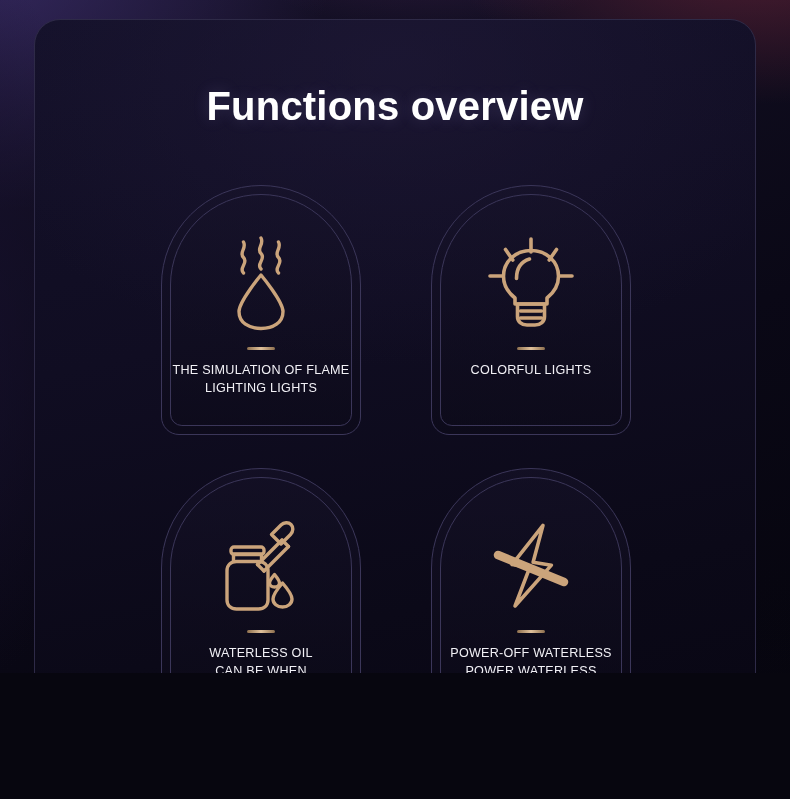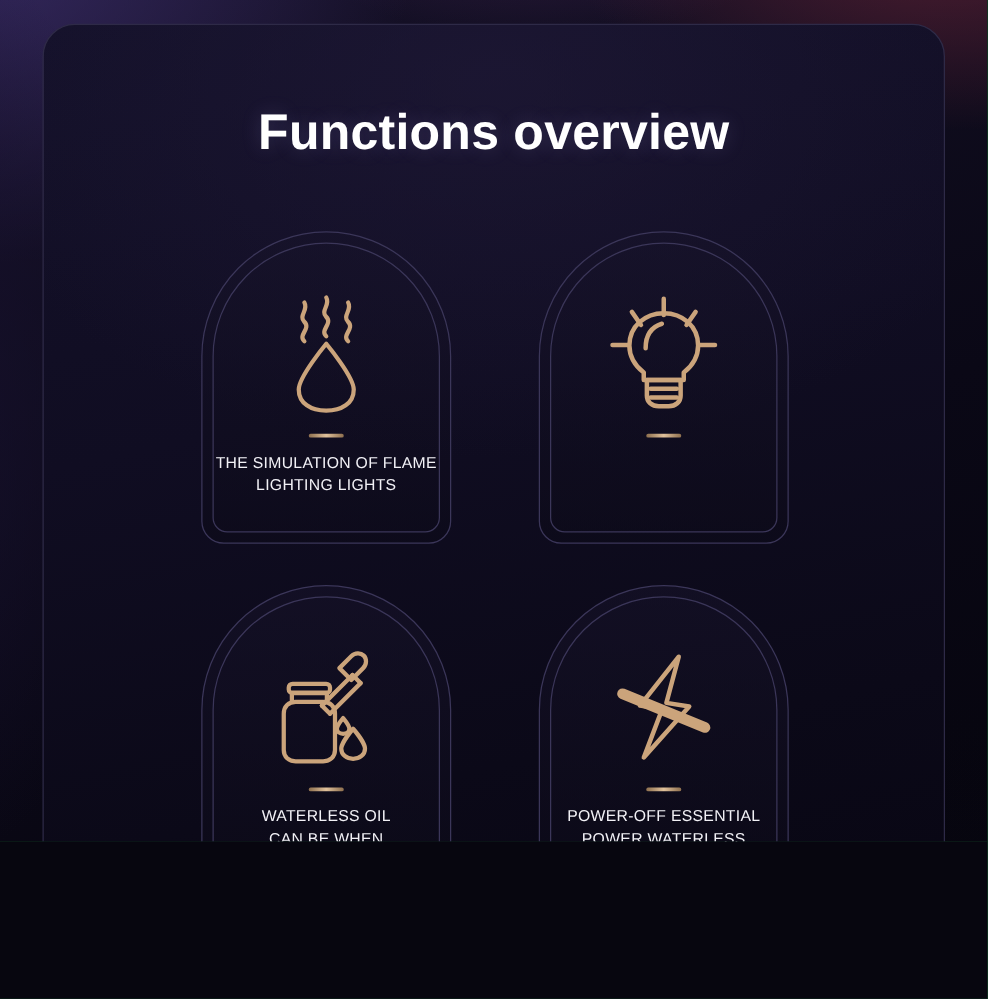--- a/index.html
+++ b/index.html
@@ -12,21 +12,21 @@
     overflow: hidden;
     font-family: "Liberation Sans", sans-serif;
     background: #07060f;
   }
 
   
   #page {
     position: relative;
     width: 790px;
     height: 673px;
-    background: #14532d;
+    background: #3b82f6;
     overflow: hidden;
   }
   .bg-layer {
     position: absolute;
     inset: 0;
     pointer-events: none;
   }
   .bg-base {
     background:
       linear-gradient(160deg, #18122b 0%, #100d1f 28%, #0a0816 60%, #06050e 100%);
@@ -211,20 +211,21 @@
               <path d="M32.5 68 L 59.5 68 L 59.5 80.5 C 59.5 85.5, 55.6 89, 50 89 L 42 89 C 36.4 89, 32.5 85.5, 32.5 80.5 Z"></path>
               <line x1="35.5" y1="75" x2="56.5" y2="75"></line>
               <line x1="35.5" y1="82" x2="56.5" y2="82"></line>
             </g>
           </svg>
         </div>
 
         <div class="divider"></div>
 
         <div class="caption">
+          <span class="line">COLORFUL LIGHTS</span>
         </div>
       </div>
 
       <div class="card">
         <div class="card-inner-border"></div>
 
         <div class="icon-wrap">
           <svg width="90" height="98" viewBox="0 0 90 98">
             <g fill="none" stroke="#cba47b" stroke-width="3.4" stroke-linecap="round" stroke-linejoin="round">
 
@@ -264,20 +265,20 @@
               <path d="M55.5 8 L 31 51.5 L 49 51.5 L 40.5 92 L 70 46 L 51.5 46 Z" transform="rotate(9 50 50)"></path>
 
               <path d="M17 39 L 83 66" stroke-width="8.5"></path>
             </g>
           </svg>
         </div>
 
         <div class="divider"></div>
 
         <div class="caption">
-          <span class="line">POWER-OFF ESSENTIAL</span>
+          <span class="line">POWER-OFF WATERLESS</span>
           <span class="line">POWER WATERLESS</span>
         </div>
       </div>
 
     </div>
   </div>
 </div>
 
 </body></html>

